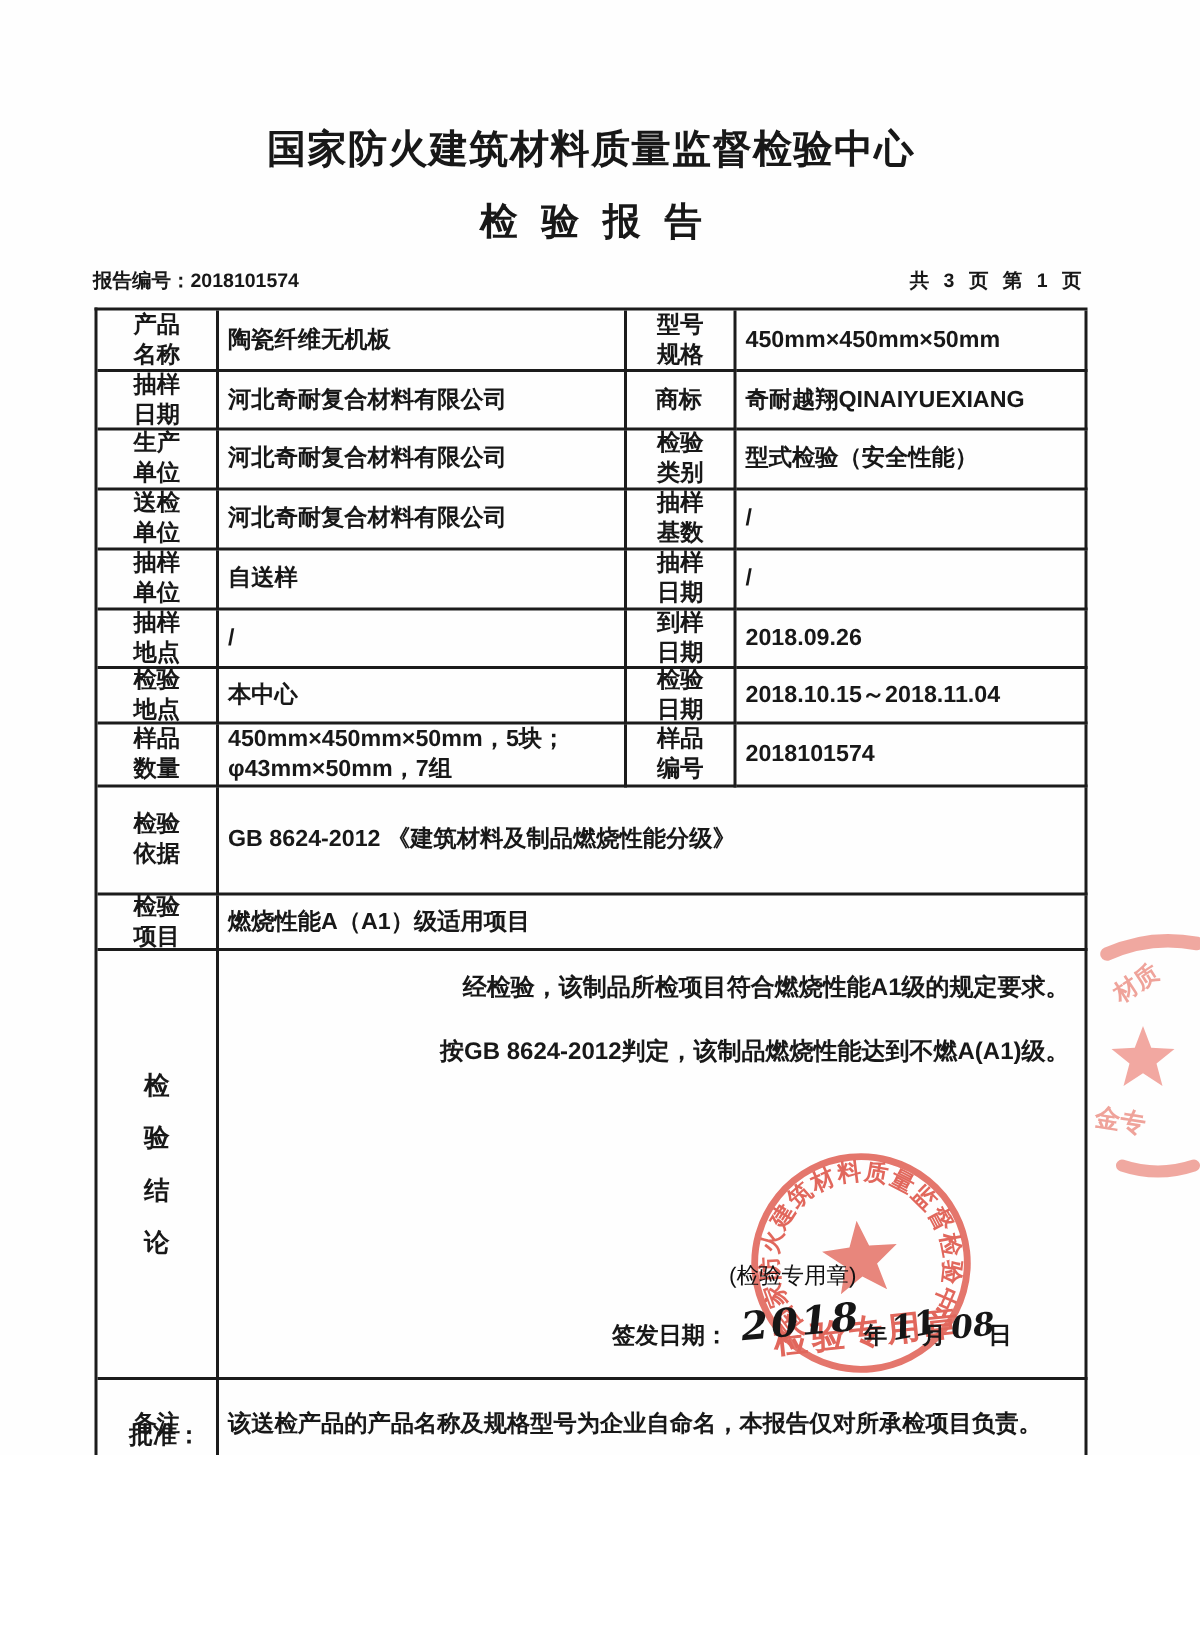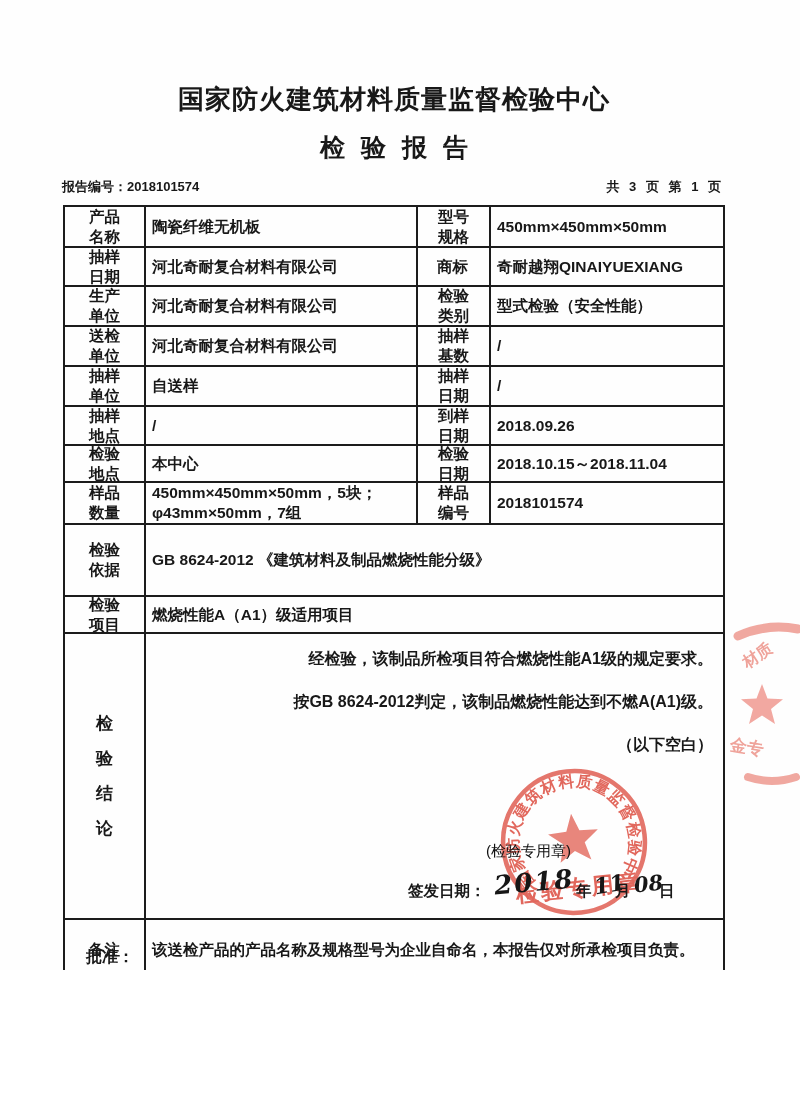--- a/index.html
+++ b/index.html
@@ -140,21 +140,20 @@
     <div class="tr">
       <div class="cell label concl-label">
         <span>检</span>
         <span>验</span>
         <span>结</span>
         <span>论</span>
       </div>
       <div class="cell span concl-body">
         <p>经检验，该制品所检项目符合燃烧性能A1级的规定要求。</p>
         <p>按GB 8624-2012判定，该制品燃烧性能达到不燃A(A1)级。</p>
-        <p>（以下空白）</p>
 
         <svg class="main-stamp" viewBox="0 0 160 160">
           <g fill="none" stroke="#dd4d40">
             <circle cx="80" cy="80" r="70" stroke-width="4.5" opacity=".9"></circle>
           </g>
           <defs>
             <path id="ringPath" d="M 37.9 115.4 A 55 55 0 1 1 122.1 115.4" fill="none"></path>
           </defs>
           <text font-size="15.5" font-weight="700" fill="#dd4d40" letter-spacing="1">
             <textPath href="#ringPath" startOffset="0">国家防火建筑材料质量监督检验中心</textPath>

